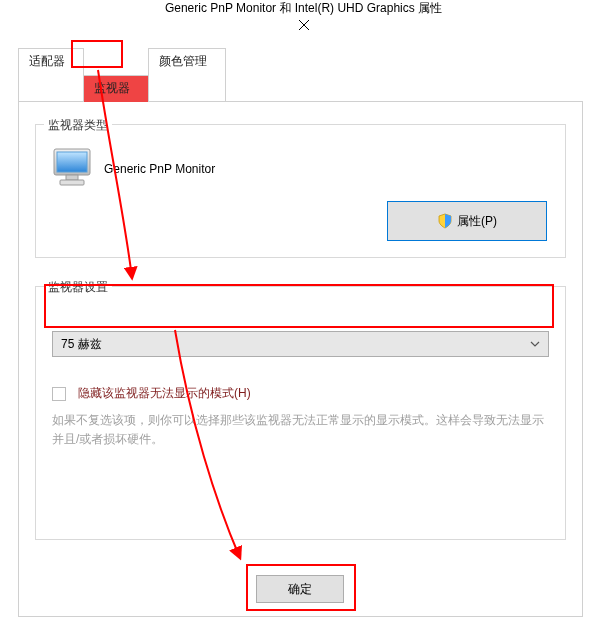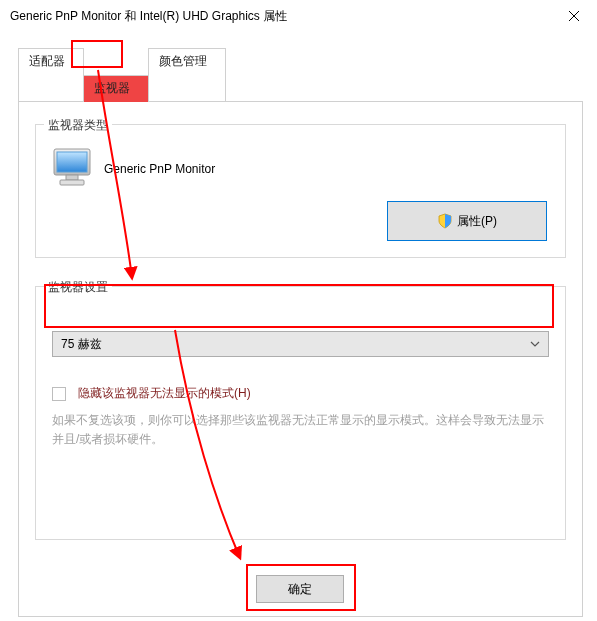--- a/index.html
+++ b/index.html
@@ -1,20 +1,20 @@
 <!DOCTYPE html>
 <html><head>
 <meta charset="utf-8">
 <style>
   * { box-sizing: border-box; font-family: "Microsoft YaHei", "Segoe UI", Tahoma, sans-serif; font-size: 12px; }
   html, body { margin: 0; padding: 0; }
   body { width: 597px; height: 621px; background: #fff; color: #000; position: relative; overflow: hidden; }
 
   
-  .titlebar { display: flex; align-items: center; height: 32px; padding: 0 0 0 10px; }
+  .titlebar { display: flex; align-items: center; height: 32px; padding: 0 0 0 10px; flex-direction: column; }
   .titlebar .title { flex: 1; font-size: 12px; }
   .close-btn { width: 46px; height: 32px; display: flex; align-items: center; justify-content: center; color: #000; cursor: pointer; }
   .close-btn svg { width: 10px; height: 10px; }
 
   
   .tabstrip { display: flex; margin: 14px 0 0 18px; }
   .tab { border: 1px solid #d0d0d0; border-bottom: none; background: #fff; padding: 4px 18px 5px 10px; margin-right: -1px; cursor: pointer; color: #222; position: relative; top: 1px; }
   .tab.inactive { top: 2px; background: #fff; }
   .tab.active { background: #ef4444; z-index: 2; margin-top: 28px; }
   .tab-pane { border: 1px solid #d0d0d0; margin: 0 14px 0 18px; height: 516px; background: #fff; position: relative; }

